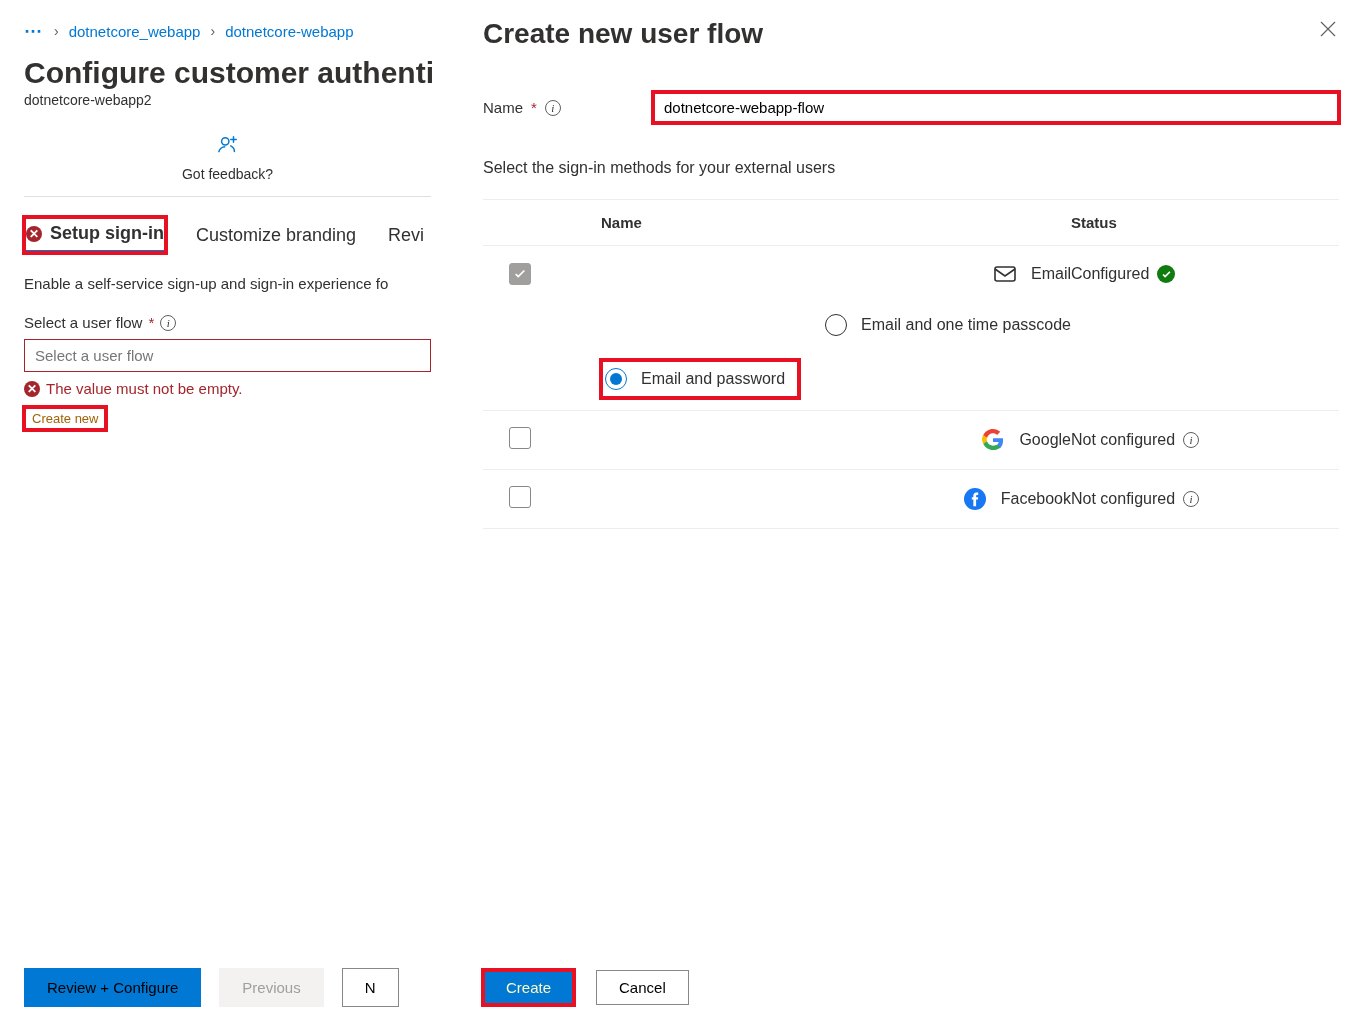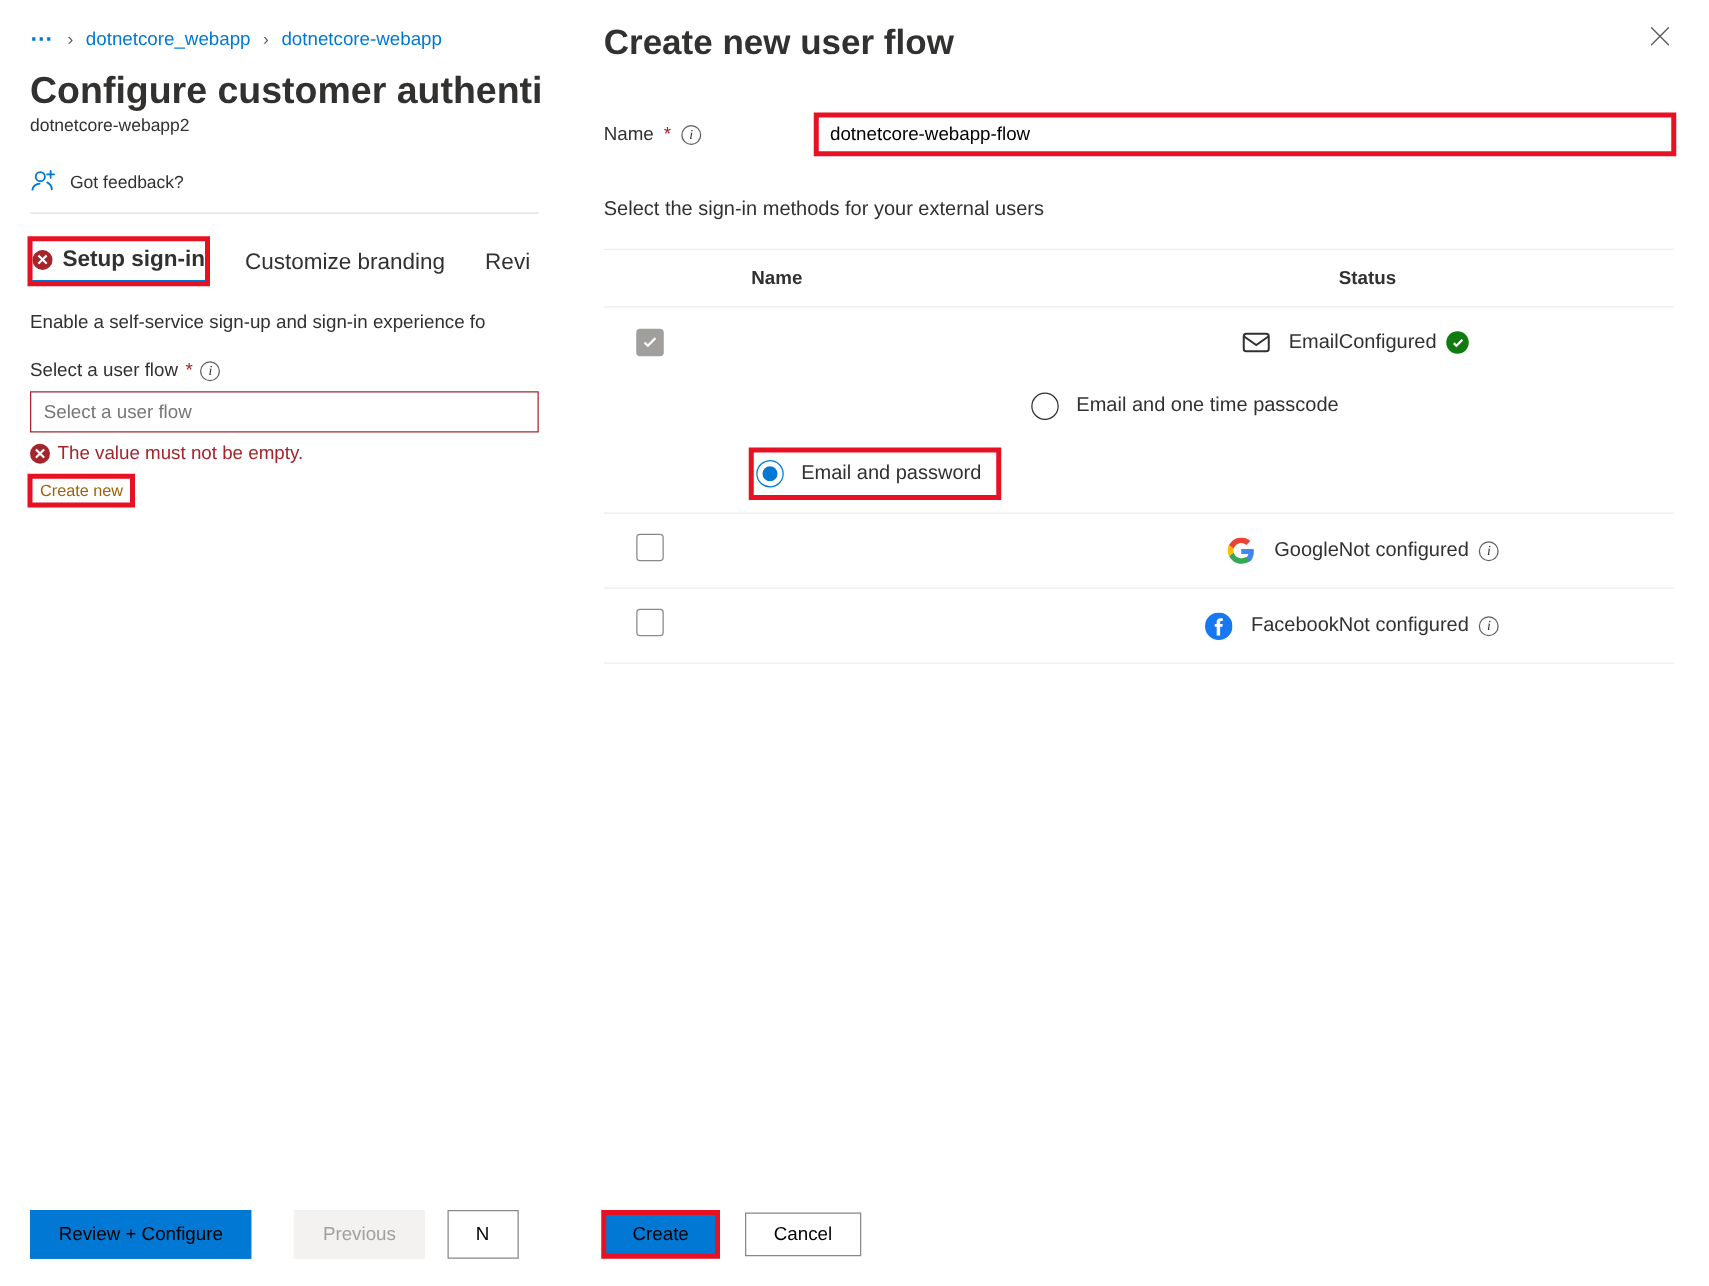--- a/index.html
+++ b/index.html
@@ -32,20 +32,21 @@
   .breadcrumb a { color: #0078d4; text-decoration: none; }
   .page-title { font-size: 30px; font-weight: 600; margin: 0 0 2px 0; white-space: nowrap; }
   .subtitle { font-size: 14px; color: #323130; margin-bottom: 20px; }
   .feedback-row {
     display: flex;
     align-items: center;
     gap: 10px;
     padding: 6px 0 14px 0;
     border-bottom: 1px solid #e1dfdd;
     margin-bottom: 20px;
+    flex-direction: column;
   }
   .feedback-icon { color: #0078d4; width: 22px; height: 22px; display: inline-flex; }
   .tabs { display: flex; gap: 28px; align-items: center; font-size: 18px; margin-bottom: 22px; white-space: nowrap;}
   .tab { padding: 6px 2px; cursor: pointer; }
   .tab.active { font-weight: 600; border-bottom: 3px solid #0078d4; }
   .hl-red { outline: 4px solid #e81123; outline-offset: -2px; }
   .tab.active.hl-red { position: relative; }
   .desc { font-size: 15px; margin-bottom: 22px; white-space: nowrap;}
   .field-label { font-size: 15px; margin-bottom: 8px; display: inline-flex; align-items: center; gap: 6px; }
   .req { color: #a4262c; }
@@ -91,21 +92,21 @@
   .btn {
     padding: 10px 22px;
     font-size: 15px;
     border: 1px solid #8a8886;
     background: #fff;
     cursor: pointer;
   }
   .btn.primary {
     background: #0078d4; color: #000000; border-color: #0078d4;
   }
-  .btn.disabled { background: #f3f2f1; color: #a19f9d; border-color: #f3f2f1; cursor: default; margin-left: 16px;}
+  .btn.disabled { background: #f3f2f1; color: #a19f9d; border-color: #f3f2f1; cursor: default;}
   
   .panel {
     position: absolute;
     right: 0; top: 0; bottom: 0;
     left: 455px;
     background: #fff;
     padding: 18px 28px 0 28px;
     display: flex;
     flex-direction: column;
   }
@@ -178,21 +179,21 @@
     background: #107c10; color: #fff;
     display: inline-flex; align-items: center; justify-content: center;
     font-size: 12px;
   }
   .panel-footer {
     margin-top: auto;
     padding: 24px 0 24px 0;
     display: flex; gap: 22px;
   }
   .btn-sm { padding: 8px 22px; font-size: 15px; border: 1px solid #8a8886; background: #fff; cursor: pointer;}
-  .btn-sm.primary { background: #0078d4; color: #000000; border-color: #0078d4;}
+  .btn-sm.primary { background: #0078d4; color: #fef9c3; border-color: #0078d4;}
 </style>
 </head>
 <body>
 
 <div class="left-pane">
   <div class="breadcrumb">
     <span class="ellipsis">⋯</span>
     <span class="chev">›</span>
     <a href="#">dotnetcore_webapp</a>
     <span class="chev">›</span>

